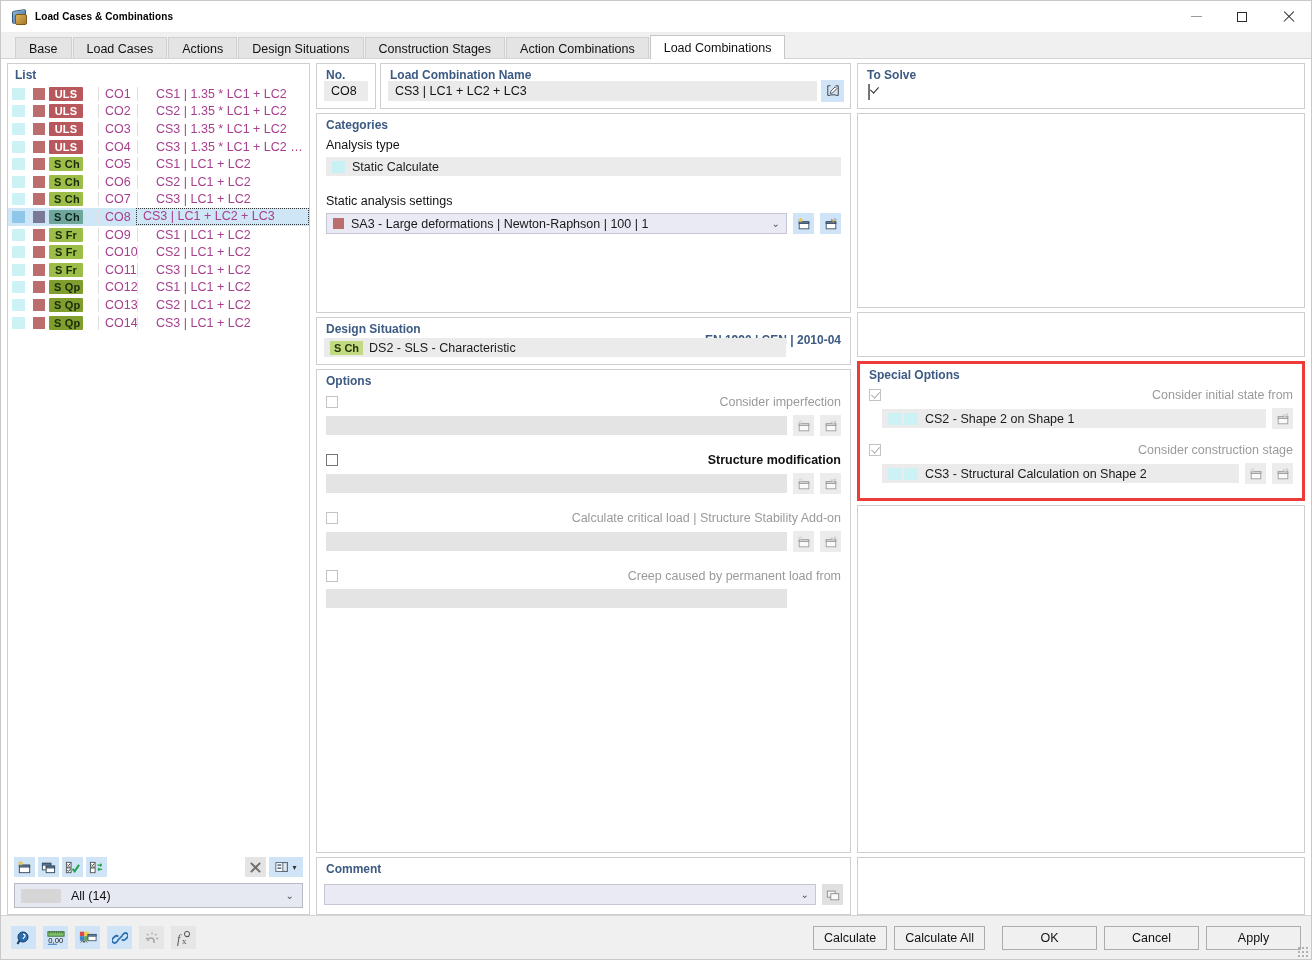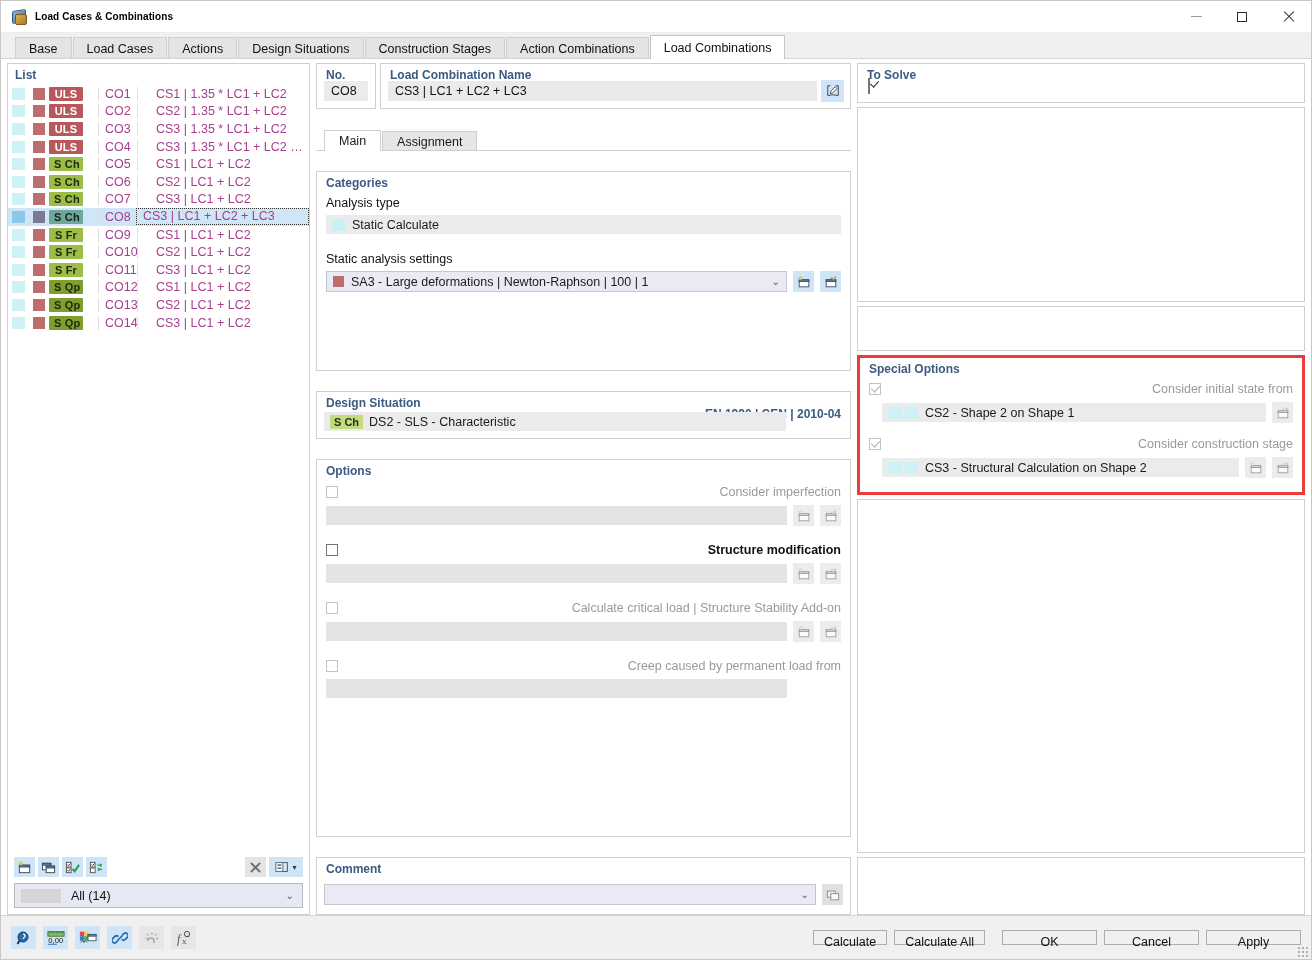--- a/index.html
+++ b/index.html
@@ -203,21 +203,21 @@
     box-sizing:border-box;
     font-size:12.5px;
   }
   .filter-sw { width: 40px; height: 14px; background:#d6d6d6; margin-left:6px;}
   .filter-label { margin-left: 10px; color:#111; }
   .caret { margin-left:auto; margin-right:8px; color:#555; font-size:10px; }
 
   
   .mid-col {
     width: 535px; flex: 0 0 auto;
-    display:flex; flex-direction:column; gap:20px;
+    display:flex; flex-direction:column; gap:4px;
     box-sizing:border-box;
   }
   .no-name-row { display:flex; gap:4px; flex:0 0 auto; }
   .g-no { width: 60px; height:46px; }
   .g-name { flex:1 1 auto; height:46px; }
   .fld {
     position:absolute; left:7px; right:7px; bottom:7px;
     height: 20px; background:#ebebeb; border:none;
     display:flex; align-items:center; padding-left:7px;
     box-sizing:border-box; font-size:12.5px; color:#111;
@@ -288,21 +288,21 @@
     height:19px; background:#e4e4e4; flex:1 1 auto;
   }
   .g-comment { height:58px; flex:0 0 auto; }
 
   
   .right-col {
     flex: 1 1 auto;
     display:flex; flex-direction:column; gap:4px;
     box-sizing:border-box;
   }
-  .g-solve { height:40px; flex:0 0 auto; }
+  .g-solve { height:46px; flex:0 0 auto; }
   .g-blank1 { height: 195px; flex:0 0 auto; }
   .g-blank2 { height: 45px; flex:0 0 auto; }
   .g-special {
     height: 140px; flex:0 0 auto;
     border: 3px solid #ed3b3b;
   }
   .g-blank3 { flex:1 1 auto; }
   .g-blank4 { height:58px; flex:0 0 auto; }
   .sp-field {
     background:#ebebeb; height:19px; display:flex; align-items:center;
@@ -323,21 +323,21 @@
     position: relative;
   }
   .fbtn {
     width: 25px; height: 23px; margin-right: 7px;
     background:#cfe4f7; display:flex; align-items:center; justify-content:center;
     font-size:12px;
   }
   .fbtn.grey { background:#e6e6e6; }
   .dlg-btns { margin-left:auto; display:flex; gap:7px; align-items:center;}
   .dbtn {
-    min-width: 72px; height:15px; line-height:22px; text-align:center;
+    min-width: 72px; height:24px; line-height:22px; text-align:center;
     background:#f0f0f0; border:1px solid #adadad; box-sizing:border-box;
     font-size:12.5px; padding: 0 10px; color:#111;
   }
   .dbtn.wide { min-width: 84px; }
   .grip {
     position:absolute; right:3px; bottom:2px;
     width:10px;height:10px;
     background-image:
       radial-gradient(circle 1px at 1px 1px,#b0b0b0 98%,transparent 0);
     background-size:4px 4px;
@@ -639,24 +639,20 @@
             <svg width="14" height="14" viewBox="0 0 16 16">
               <path d="M2 2h3M2 2v11M2 13h3" stroke="#333" fill="none" stroke-width="1"></path>
               <path d="M11 2h3M14 2v11M11 13h3" stroke="#333" fill="none" stroke-width="1"></path>
               <path d="M10.5 3.2l2 2-5 5-2.6.6.6-2.6z" fill="#fff" stroke="#333" stroke-width=".9"></path>
               <path d="M5 12.4h6" stroke="#333" stroke-width="1"></path>
             </svg>
           </div>
         </div>
       </div>
 
-      <div class="inner-tabs">
-        <div class="itab active">Main</div>
-        <div class="itab">Assignment</div>
-      </div>
 
       <div class="group g-categories">
         <div class="glabel">Categories</div>
         <div style="padding:24px 9px 0 9px">
           <div class="sub-lbl">Analysis type</div>
           <div class="readout" style="margin-top:5px">
             <span class="sw-cyan"></span>
             <span>Static Calculate</span>
           </div>
           <div class="sub-lbl" style="margin-top:18px">Static analysis settings</div>

